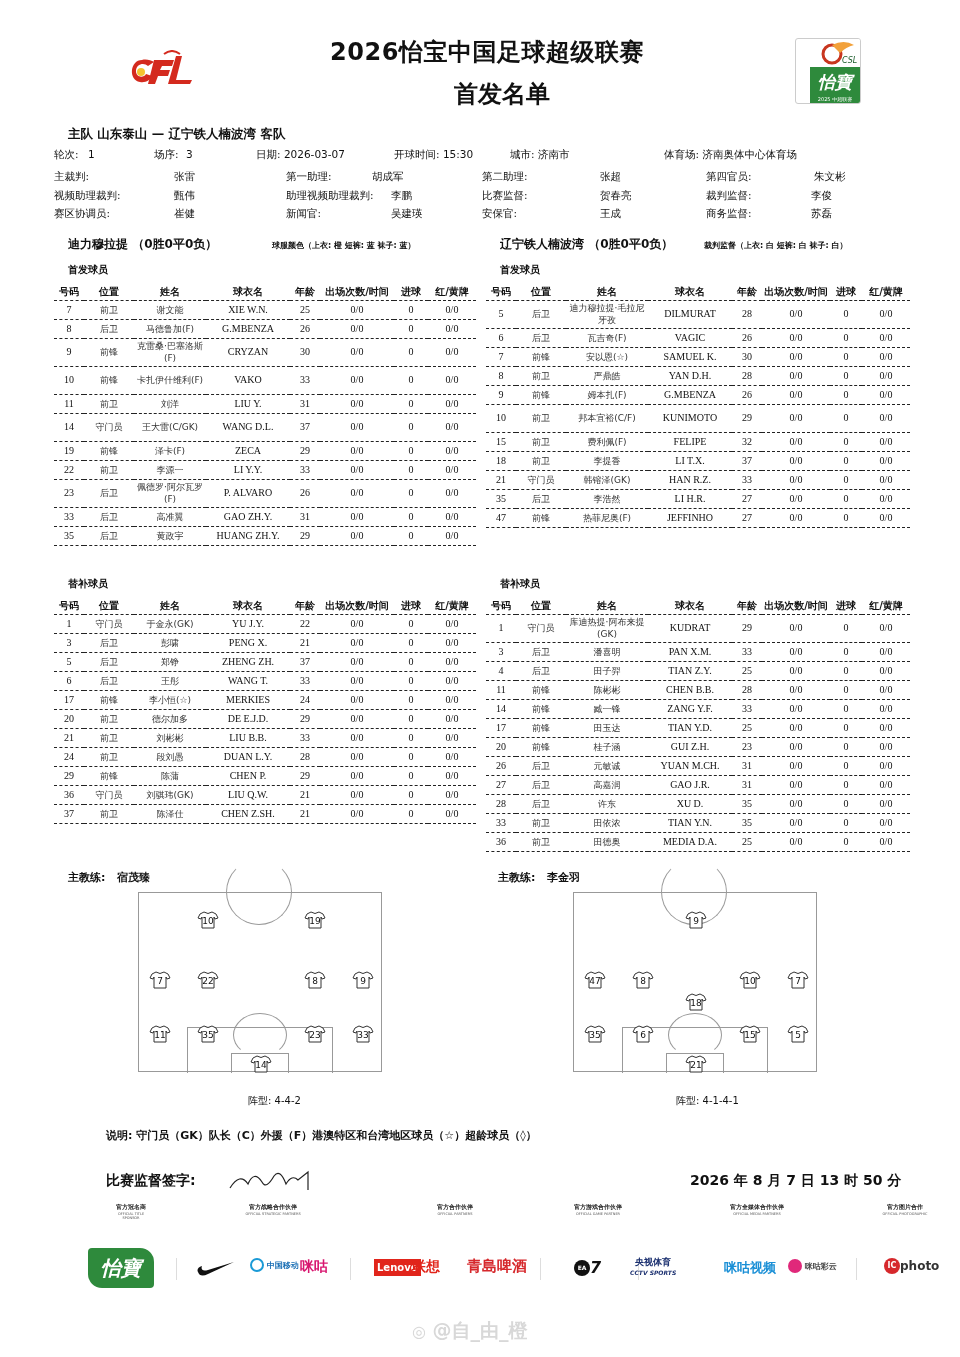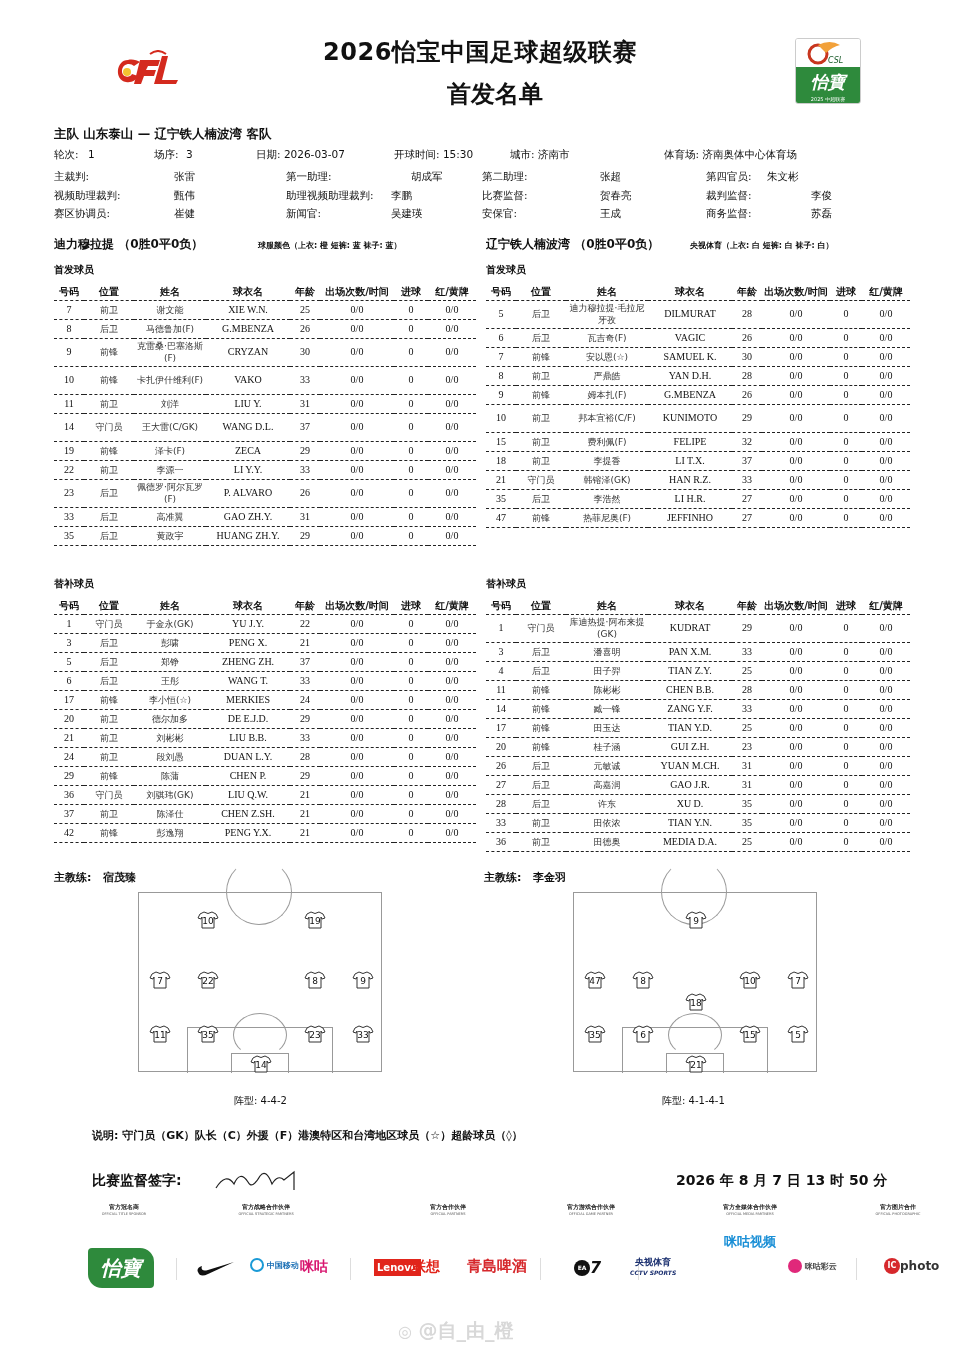--- a/index.html
+++ b/index.html
@@ -1,17 +1,17 @@
 <!DOCTYPE html>
 <html><head>
 <meta charset="utf-8">
 <style>
   * { box-sizing: border-box; margin: 0; padding: 0; }
   body { width: 960px; height: 1357px; background: #fff; font-family: "DejaVu Sans", sans-serif; color: #111; position: relative; overflow: hidden; }
-  .abs { position: absolute; }
+  .abs { position: absolute; padding-left: 14px; }
   .title1 { left: 0; width: 960px; top: 36px; text-align: center; font-size: 24px; font-weight: bold; letter-spacing: 0.5px; }
   .title2 { left: 0; width: 990px; top: 78px; text-align: center; font-size: 24px; font-weight: bold; }
   .cfl-logo { left: 110px; top: 50px; width: 72px; height: 40px; }
   .csl-logo { left: 795px; top: 38px; width: 66px; height: 66px; border: 1px solid #ccc; border-radius: 3px; background: #fff; overflow: hidden; }
   .csl-top { height: 28px; background: #fff; position: relative; }
   .csl-bottom { height: 38px; background: #2e8a3c; color: #fff; text-align: center; font-weight: bold; font-style: italic; font-size: 17px; padding-top: 4px; }
   .csl-bottom small { display: block; font-size: 5px; font-style: normal; font-weight: normal; margin-top: 2px; }
   .match-line { left: 54px; top: 126px; font-size: 12.5px; font-weight: bold; }
   .info-row { position: absolute; left: 54px; width: 880px; height: 16px; font-size: 10.5px; }
   .info-row span { position: absolute; white-space: nowrap; }
@@ -70,25 +70,25 @@
   <span style="left:100px"><span style="position:static">场序:</span> <span style="position:static;margin-left:4px">3</span></span>
   <span style="left:202px"><span style="position:static">日期:</span> <span style="position:static">2026-03-07</span></span>
   <span style="left:340px"><span style="position:static">开球时间:</span> <span style="position:static">15:30</span></span>
   <span style="left:456px"><span style="position:static">城市:</span> <span style="position:static">济南市</span></span>
   <span style="left:610px"><span style="position:static">体育场:</span> <span style="position:static">济南奥体中心体育场</span></span>
 </div>
 <div class="info-row" style="top:170px;">
   <span style="left:0">主裁判:</span>
     <span style="left:120px">张雷</span>
   <span style="left:232px">第一助理:</span>
-    <span style="left:357px">胡成军</span>
+    <span style="left:318px">胡成军</span>
   <span style="left:428px">第二助理:</span>
     <span style="left:546px">张超</span>
   <span style="left:652px">第四官员:</span>
-    <span style="left:713px">朱文彬</span>
+    <span style="left:760px">朱文彬</span>
 </div>
 <div class="info-row" style="top:189px;">
   <span style="left:0">视频助理裁判:</span>
     <span style="left:120px">甄伟</span>
   <span style="left:232px">助理视频助理裁判:</span>
     <span style="left:337px">李鹏</span>
   <span style="left:428px">比赛监督:</span>
     <span style="left:546px">贺春亮</span>
   <span style="left:652px">裁判监督:</span>
     <span style="left:757px">李俊</span>
@@ -367,36 +367,26 @@
       <tr style="height:19px">
         <td class="">37</td>
         <td class="pos">前卫</td>
         <td class="nm">陈泽仕</td>
         <td class="">CHEN Z.SH.</td>
         <td class="">21</td>
         <td class="">0/0</td>
         <td class="">0</td>
         <td class="">0/0</td>
       </tr>
-      <tr style="height:19px">
-        <td class="">42</td>
-        <td class="pos">前锋</td>
-        <td class="nm">彭逸翔</td>
-        <td class="">PENG Y.X.</td>
-        <td class="">21</td>
-        <td class="">0/0</td>
-        <td class="">0</td>
-        <td class="">0/0</td>
-      </tr>
     </tbody>
   </table>
 <div class="abs coach" style="left:54px;top:870px;"><span>主教练:</span>&nbsp;&nbsp;&nbsp;<span>宿茂臻</span></div>
 
 <div class="abs team-head" style="left:486px;top:236px;">辽宁铁人楠波湾 （0胜0平0负）</div>
-<div class="abs kit" style="left:690px;top:240px;">央视体育（上衣: 白 短裤: 白 袜子: 白）</div>
+<div class="abs kit" style="left:690px;top:240px;">裁判监督（上衣: 白 短裤: 白 袜子: 白）</div>
 <div class="abs section" style="left:486px;top:263px;">首发球员</div>
 <table class="roster" id="away-starters" style="left:486px;top:284px;width:424px;">
     <colgroup>
       <col style="width:30px">
       <col style="width:50px">
       <col style="width:82px">
       <col style="width:84px">
       <col style="width:30px">
       <col style="width:68px">
       <col style="width:32px">
@@ -848,18 +838,18 @@
 <div class="divider" style="left:350px;"></div>
 <div class="sponsor" style="left:374px;top:1259px;font-size:10px;background:#e1251b;color:#fff;padding:3px 3px;">Lenovo</div>
 <div class="sponsor" style="left:412px;top:1258px;font-size:14px;color:#e1251b;">联想</div>
 <div class="sponsor" style="left:467px;top:1257px;font-size:15px;color:#d6282c;font-family:'DejaVu Serif',serif;">青島啤酒</div>
 <div class="divider" style="left:540px;"></div>
 <div class="sponsor" style="left:574px;top:1257px;">
   <span style="display:inline-block;width:16px;height:16px;border-radius:50%;background:#111;color:#fff;font-size:6px;text-align:center;line-height:16px;vertical-align:middle;">EA</span><span style="font-size:16px;font-style:italic;vertical-align:middle;">7</span>
 </div>
 <div class="divider" style="left:638px;"></div>
 <div class="sponsor" style="left:630px;top:1257px;font-size:9px;color:#1a2f6f;text-align:center;line-height:10px;"><span>央视体育</span><br><span style="font-size:6px;font-style:italic;">CCTV SPORTS</span></div>
-<div class="sponsor" style="left:724px;top:1233px;font-size:13px;color:#1a8fd6;">咪咕视频</div>
+<div class="sponsor" style="left:724px;top:1259px;font-size:13px;color:#1a8fd6;">咪咕视频</div>
 <div class="sponsor" style="left:788px;top:1259px;font-size:8px;color:#444;"><span style="display:inline-block;width:14px;height:14px;border-radius:50%;background:#e0287a;vertical-align:middle;"></span> <span>咪咕彩云</span></div>
 <div class="divider" style="left:856px;"></div>
 <div class="sponsor" style="left:884px;top:1258px;font-size:12px;color:#333;"><span style="display:inline-block;width:16px;height:16px;border-radius:50%;background:#d6282c;color:#fff;font-size:8px;text-align:center;line-height:16px;vertical-align:middle;">IC</span><span>photo</span></div>
 
 <div class="abs watermark"><span style="font-size:16px;">◎</span> <span>@自_由_橙</span></div>
 
 </body></html>

